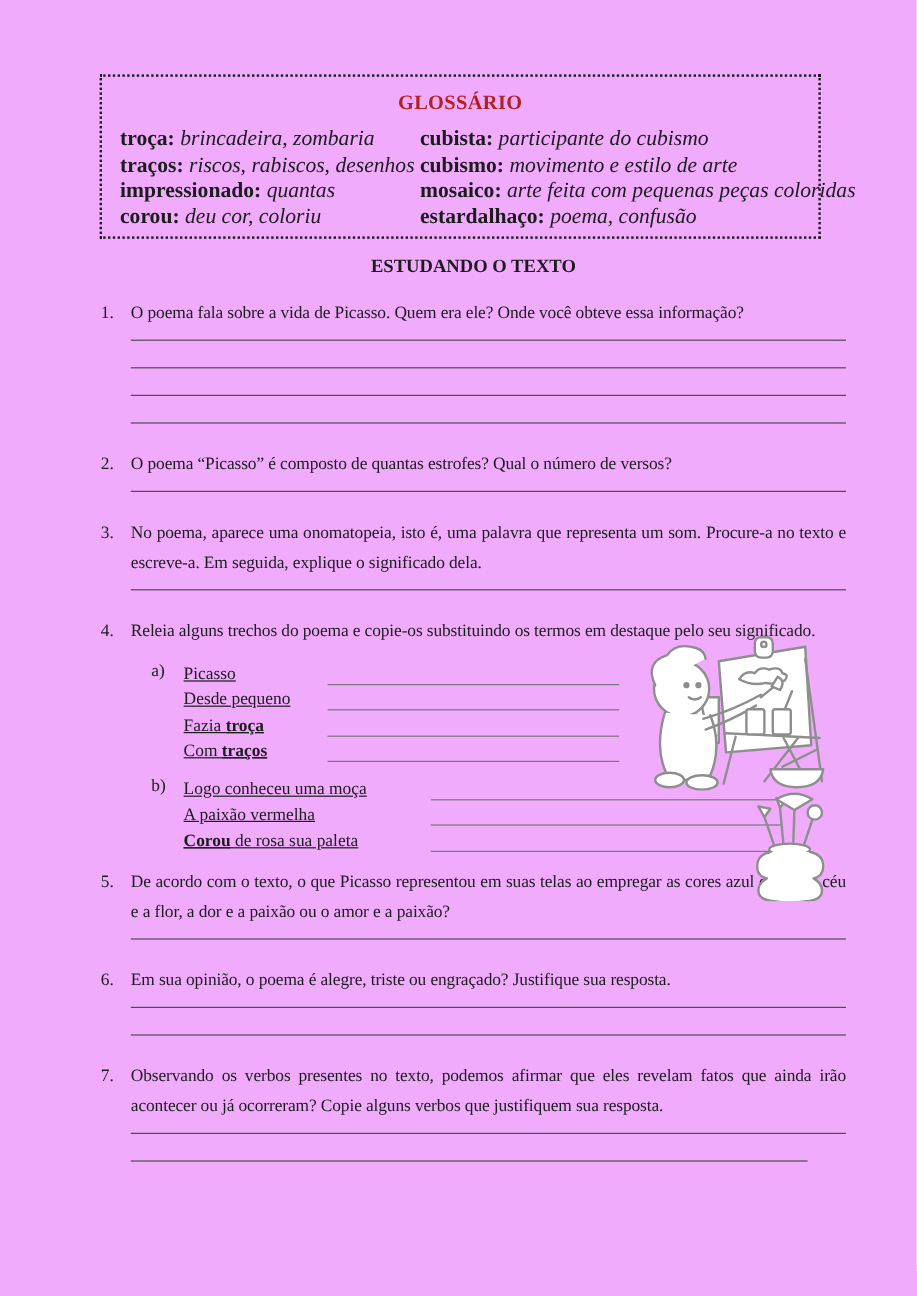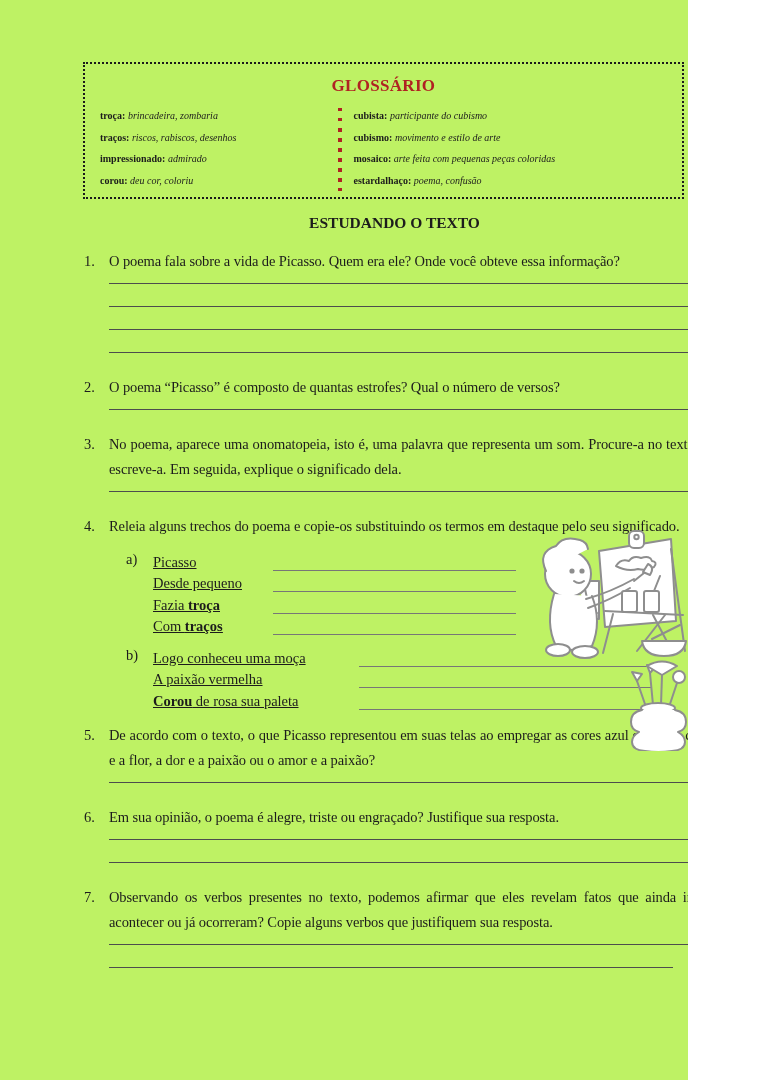--- a/index.html
+++ b/index.html
@@ -1,38 +1,38 @@
 <!DOCTYPE html>
 <html><head>
 <meta charset="utf-8">
 <style>
   html,body { margin:0; padding:0; background:#ffffff; }
   .page {
     position: relative;
-    width: 688px; height: 1080px;
-    background: #bef264;
+    width: 764px; height: 1080px;
+    background: #f0abfc;
     font-family: "Liberation Serif", serif;
     color: #1c1c1c;
     overflow: hidden;
   }
 
   
   .glossary-box {
     position: absolute; left: 83px; top: 62px;
     width: 601px; height: 137px;
     border: 2px dotted #1a1a1a;
     box-sizing: border-box;
   }
   .glossary-title {
     text-align: center; margin-top: 12px;
     font-weight: bold; font-size: 17px;
     color: #b02222; letter-spacing: .3px;
   }
   .glossary-cols { display: flex; margin-top: 9px; padding-left: 15px; }
-  .gcol { font-size: 10px; line-height: 21.5px; white-space: nowrap; }
+  .gcol { font-size: 18px; line-height: 21.5px; white-space: nowrap; }
   .gcol.left { width: 228px; }
   .gdivider {
     width: 3.5px; margin: 3px 12px 0 10px;
     background-image: repeating-linear-gradient(to bottom, #b02222 0 3.5px, transparent 3.5px 10px);
   }
   .gcol.right { flex: 1; }
   .term { font-weight: bold; }
   .def  { font-style: italic; }
 
   
@@ -77,21 +77,21 @@
 <body>
 
 <div class="page">
 
   <div class="glossary-box">
     <div class="glossary-title">GLOSSÁRIO</div>
     <div class="glossary-cols">
       <div class="gcol left">
         <div><span class="term">troça</span><span class="term">: </span><span class="def">brincadeira, zombaria</span></div>
         <div><span class="term">traços</span><span class="term">: </span><span class="def">riscos, rabiscos, desenhos</span></div>
-        <div><span class="term">impressionado</span><span class="term">: </span><span class="def">admirado</span></div>
+        <div><span class="term">impressionado</span><span class="term">: </span><span class="def">quantas</span></div>
         <div><span class="term">corou</span><span class="term">: </span><span class="def">deu cor, coloriu</span></div>
       </div>
       <div class="gdivider"></div>
       <div class="gcol right">
         <div><span class="term">cubista</span><span class="term">: </span><span class="def">participante do cubismo</span></div>
         <div><span class="term">cubismo</span><span class="term">: </span><span class="def">movimento e estilo de arte</span></div>
         <div><span class="term">mosaico</span><span class="term">: </span><span class="def">arte feita com pequenas peças coloridas</span></div>
         <div><span class="term">estardalhaço</span><span class="term">: </span><span class="def">poema, confusão</span></div>
       </div>
     </div>

